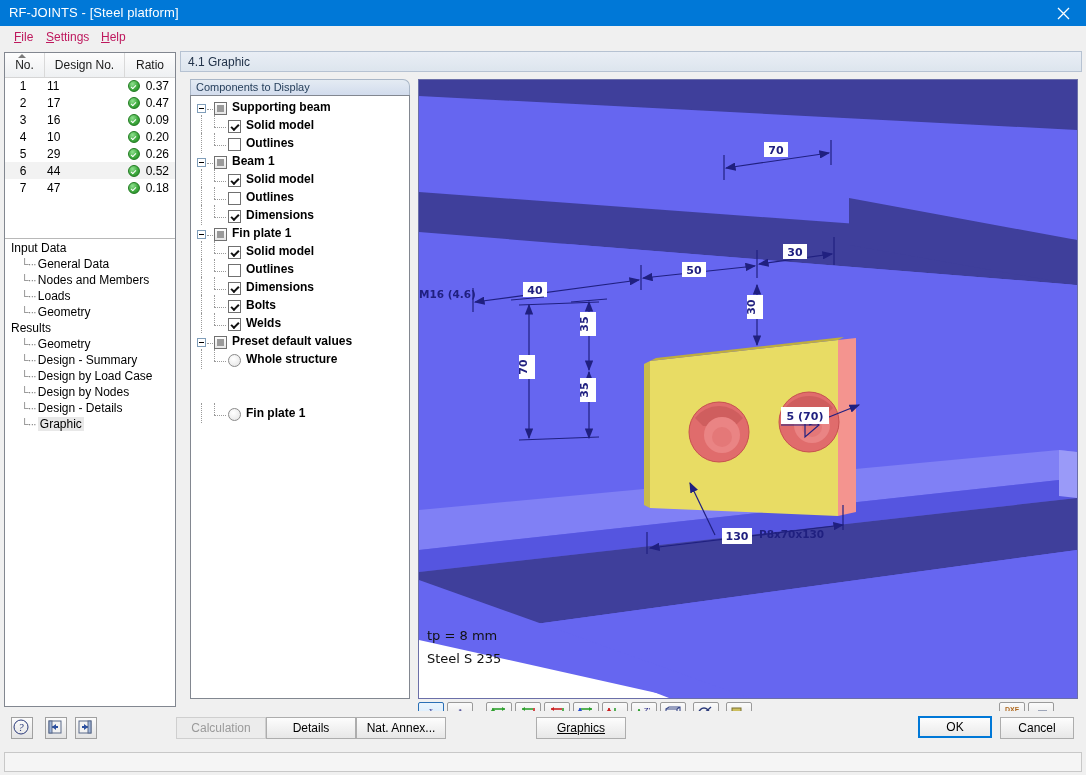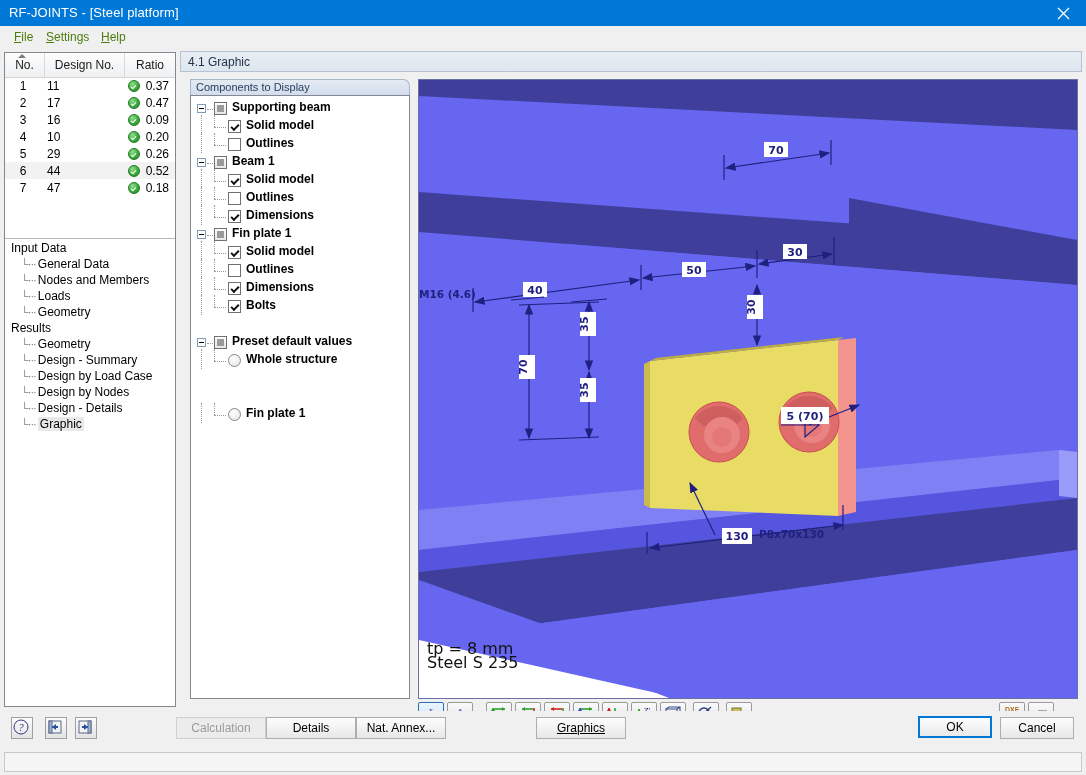--- a/index.html
+++ b/index.html
@@ -27,21 +27,21 @@
     color:#fff;font-size:14px;line-height:1;cursor:default;
   }
   .titlebar .t-close svg{display:block;}
 
   
   .menubar{
     position:absolute;left:0;top:26px;width:1086px;height:21px;
     background:#f0f0f0;
   }
   .menu-item{
-    position:absolute;top:3px;font-size:12px;padding:1px 6px;color:#4d7c0f;
+    position:absolute;top:3px;font-size:12px;padding:1px 6px;color:#be185d;
   }
   .menu-item u{text-decoration:underline;}
 
   
   .client{
     position:absolute;left:0;top:47px;width:1086px;height:664px;background:#f0f0f0;
   }
 
   
   .leftpanel{
@@ -161,21 +161,21 @@
   .gfxwrap{
     position:absolute;left:238px;top:28px;width:660px;height:620px;
     border:1px solid #6b6fa8;box-sizing:border-box;background:#fff;
   }
   .gfx{
     position:absolute;left:0;top:0;width:658px;height:618px;overflow:hidden;background:#fff;
   }
   .gfx svg{display:block;}
   .gfxnote{
     position:absolute;left:8px;bottom:28px;font-family:"DejaVu Sans", sans-serif;
-    font-size:16px;color:#111;line-height:14px;white-space:pre;
+    font-size:13px;color:#111;line-height:23px;white-space:pre;
   }
 
   
   .gtoolbar{
     position:absolute;left:238px;top:651px;width:660px;height:0px;
   }
   .tbbtn{
     position:absolute;top:0;width:26px;height:24px;box-sizing:border-box;
     border:1px solid #9a9a9a;background:linear-gradient(#fbfbfb,#dcdcdc);
     border-radius:2px;
@@ -392,20 +392,27 @@
               <div class="cbox checked" style="left:37px"></div>
               <span class="lab" style="left:55px">Dimensions</span>
             </div>
             <div class="tnode" style="top: 203px; left: 0px; height: 18px; width: 218px;">
               <div class="vdot" style="left:10px;top:-4px;height:20px"></div>
               <div class="hdot" style="left:23px;top:8px;width:12px"></div>
               <div class="vdot" style="left:23px;top:-4px;height:12px"></div>
               <div class="cbox checked" style="left:37px"></div>
               <span class="lab" style="left:55px">Bolts</span>
             </div>
+            <div class="tnode" style="top: 221px; left: 0px; height: 18px; width: 218px;">
+              <div class="vdot" style="left:10px;top:-4px;height:20px"></div>
+              <div class="hdot" style="left:23px;top:8px;width:12px"></div>
+              <div class="vdot" style="left:23px;top:-4px;height:12px"></div>
+              <div class="cbox checked" style="left:37px"></div>
+              <span class="lab" style="left:55px">Welds</span>
+            </div>
             <div class="tnode" style="top: 239px; left: 0px; height: 18px; width: 218px;">
               <div class="expander" style="left:6px"></div>
               <div class="hdot" style="left:16px;top:8px;width:6px"></div>
               <div class="sqbox" style="left:23px"></div>
               <span class="lab" style="left:41px">Preset default values</span>
             </div>
             <div class="tnode" style="top: 257px; left: 0px; height: 18px; width: 218px;">
               <div class="vdot" style="left:10px;top:-4px;height:20px"></div>
               <div class="hdot" style="left:23px;top:8px;width:12px"></div>
               <div class="vdot" style="left:23px;top:-4px;height:12px"></div>

